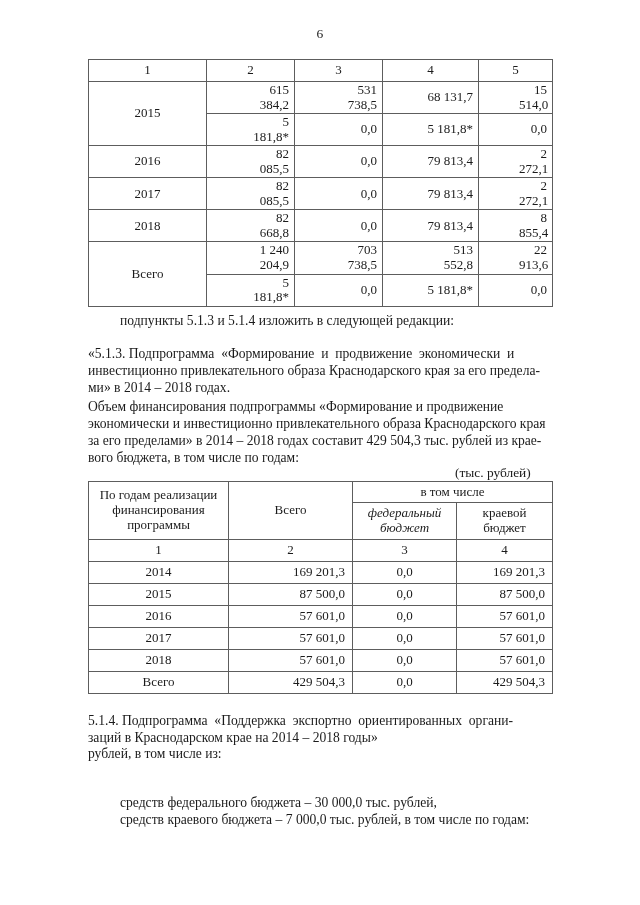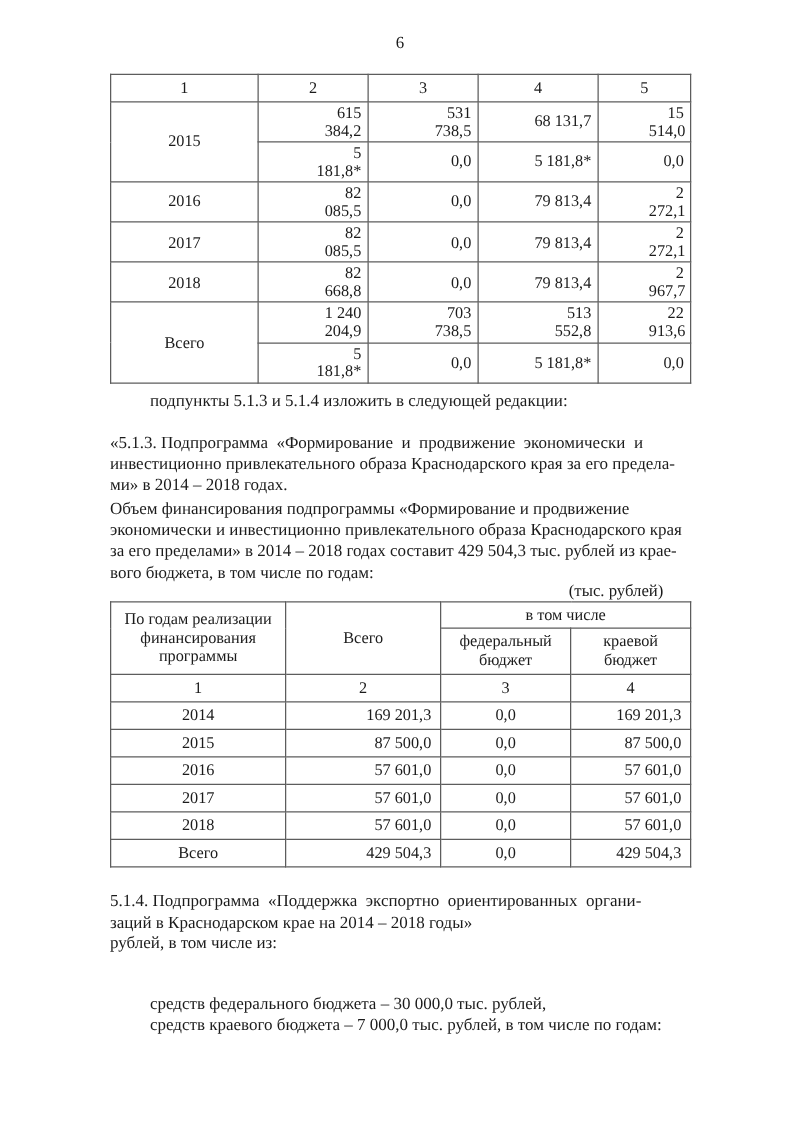--- a/index.html
+++ b/index.html
@@ -139,21 +139,21 @@
         <td class="num">0,0</td>
         <td class="num">79 813,4</td>
         <td class="num">2 272,1</td>
       </tr>
 
       <tr>
         <td class="yr">2018</td>
         <td class="num">82 668,8</td>
         <td class="num">0,0</td>
         <td class="num">79 813,4</td>
-        <td class="num">2 967,7</td>
+        <td class="num">8 855,4</td>
       </tr>
 
       <tr>
         <td class="yr" rowspan="2">Всего</td>
         <td class="num">1 240 204,9</td>
         <td class="num">703 738,5</td>
         <td class="num">513 552,8</td>
         <td class="num">22 913,6</td>
       </tr>
       <tr>
@@ -196,21 +196,21 @@
       <tr>
         <td class="c-center" rowspan="2" style="height:52px; line-height:1.15;">
           <span>По годам реализации</span><br>
           <span>финансирования</span><br>
           <span>программы</span>
         </td>
         <td class="c-center" rowspan="2">Всего</td>
         <td class="c-center" colspan="2" style="height:18px;">в том числе</td>
       </tr>
       <tr>
-        <td class="c-center" style="height:34px; line-height:1.15;">
+        <td class="c-center" style="height:34px; line-height:1.15;font-style:italic;">
           <span>федеральный</span><br>
           <span>бюджет</span>
         </td>
         <td class="c-center" style="height:34px; line-height:1.15;">
           <span>краевой</span><br>
           <span>бюджет</span>
         </td>
       </tr>
       <tr>
         <td class="c-center">1</td>

